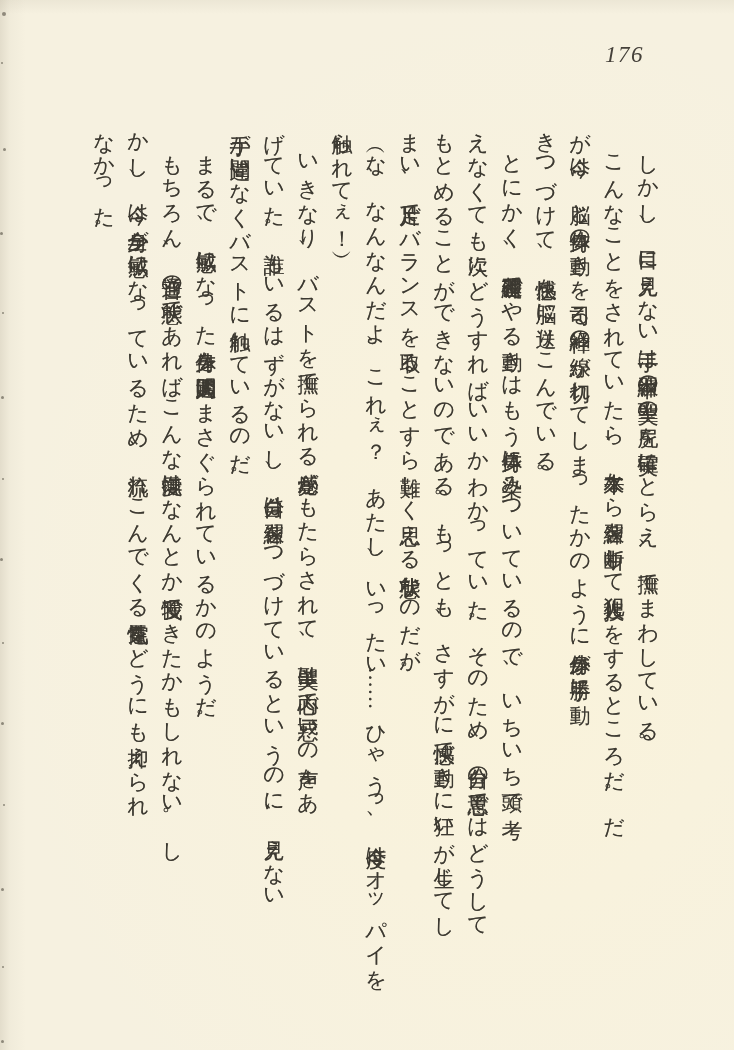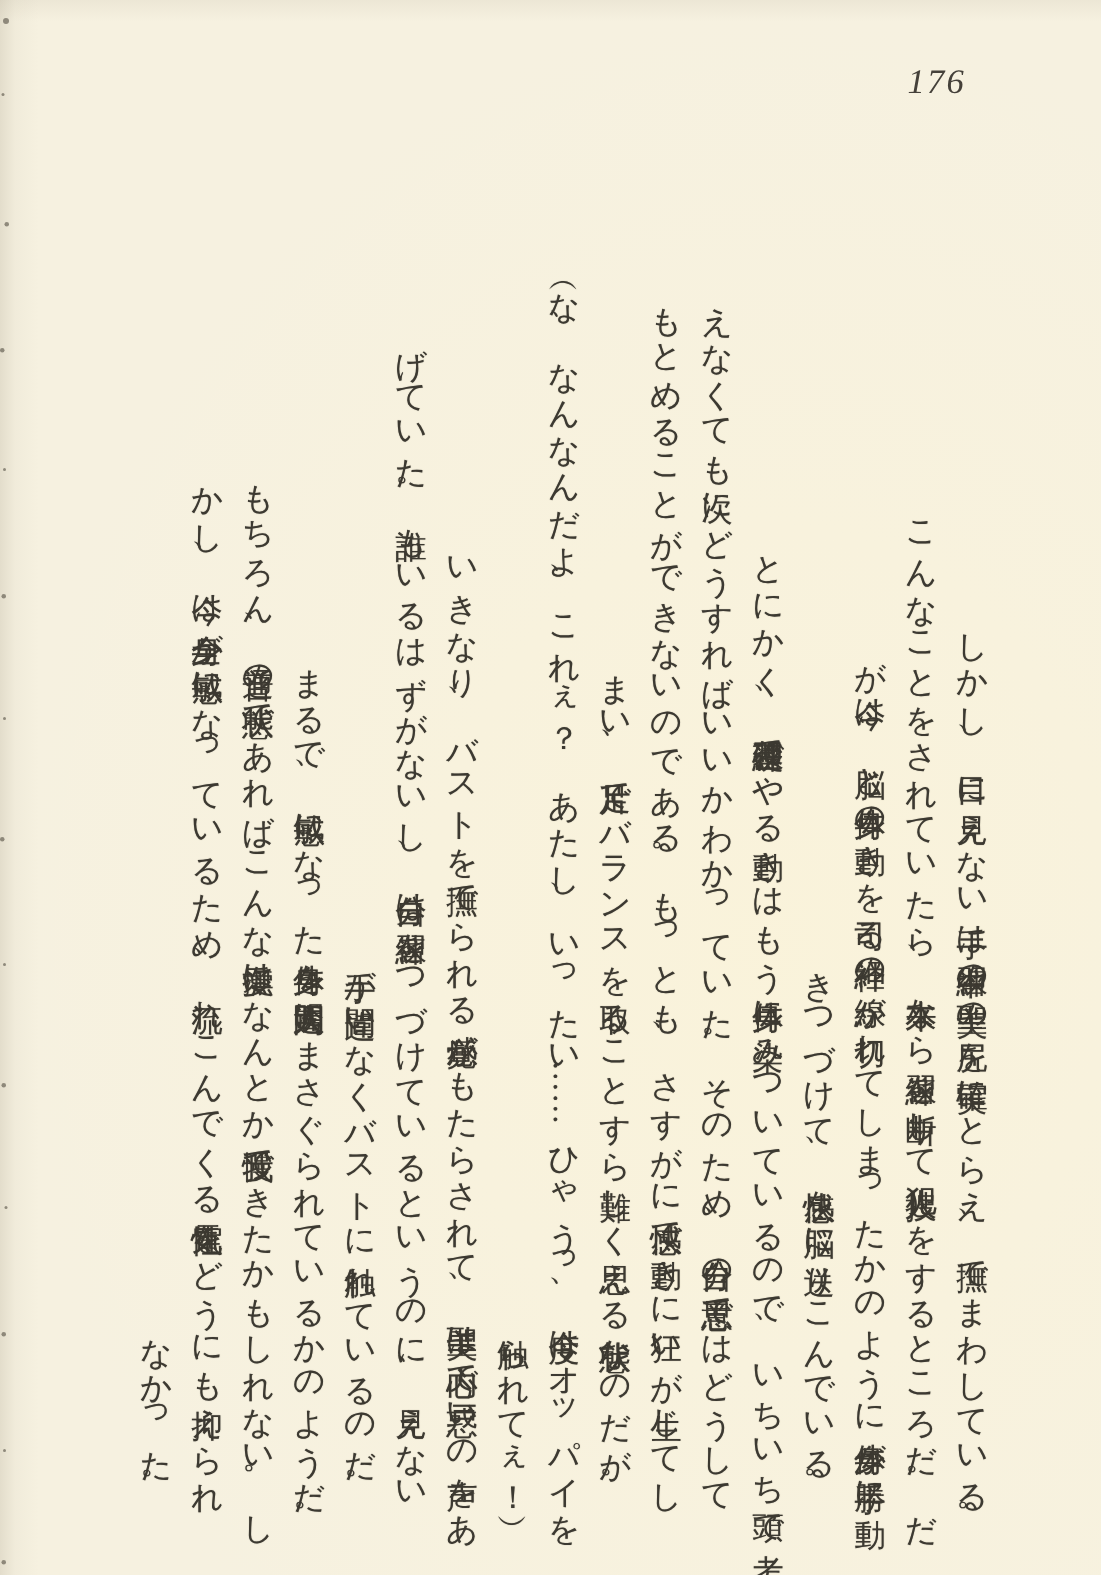--- a/index.html
+++ b/index.html
@@ -15,21 +15,20 @@
     position: relative;
   }
   .page {
     position: absolute;
     inset: 0;
     background:
       linear-gradient(to right, rgba(140,130,110,0.18) 0px, rgba(140,130,110,0.05) 10px, rgba(0,0,0,0) 26px),
       linear-gradient(to bottom, rgba(150,140,120,0.10) 0px, rgba(0,0,0,0) 14px),
       radial-gradient(ellipse at 70% 60%, rgba(250,243,218,0.9) 0%, rgba(0,0,0,0) 70%),
       var(--page-bg, #f6f1e0);
-    text-align: right;
   }
   .page-number {
     position: absolute;
     left: 605px;
     top: 42px;
     font-style: italic;
     font-size: 23px;
     letter-spacing: 1.5px;
     color: var(--pagenum-color, #45413a);
   }

